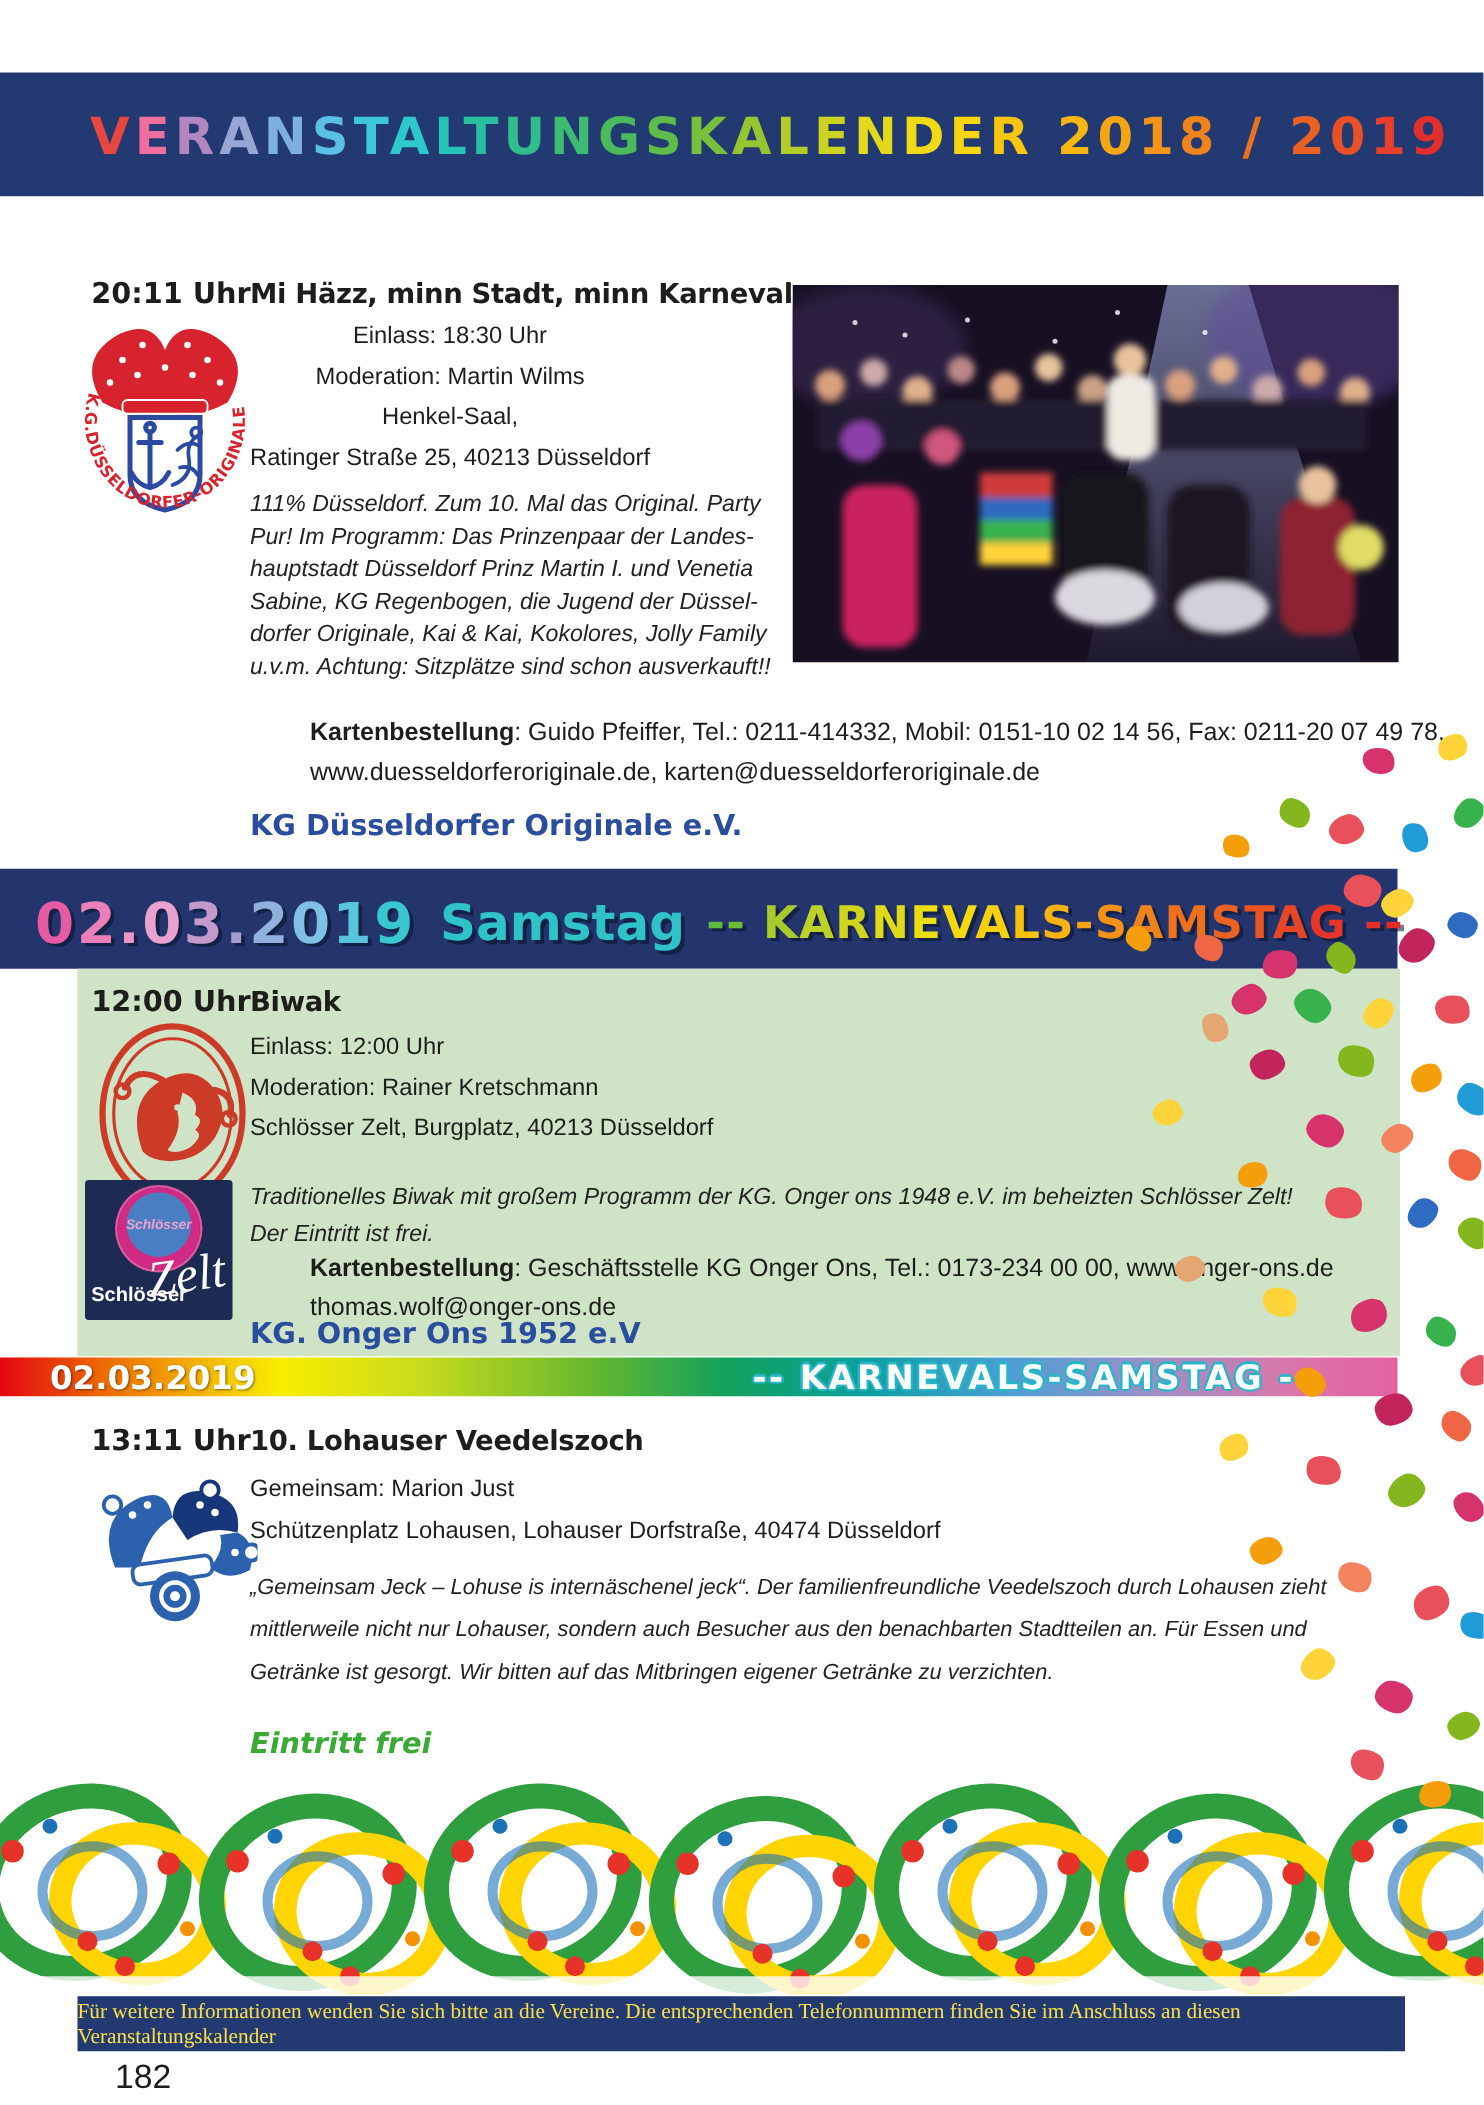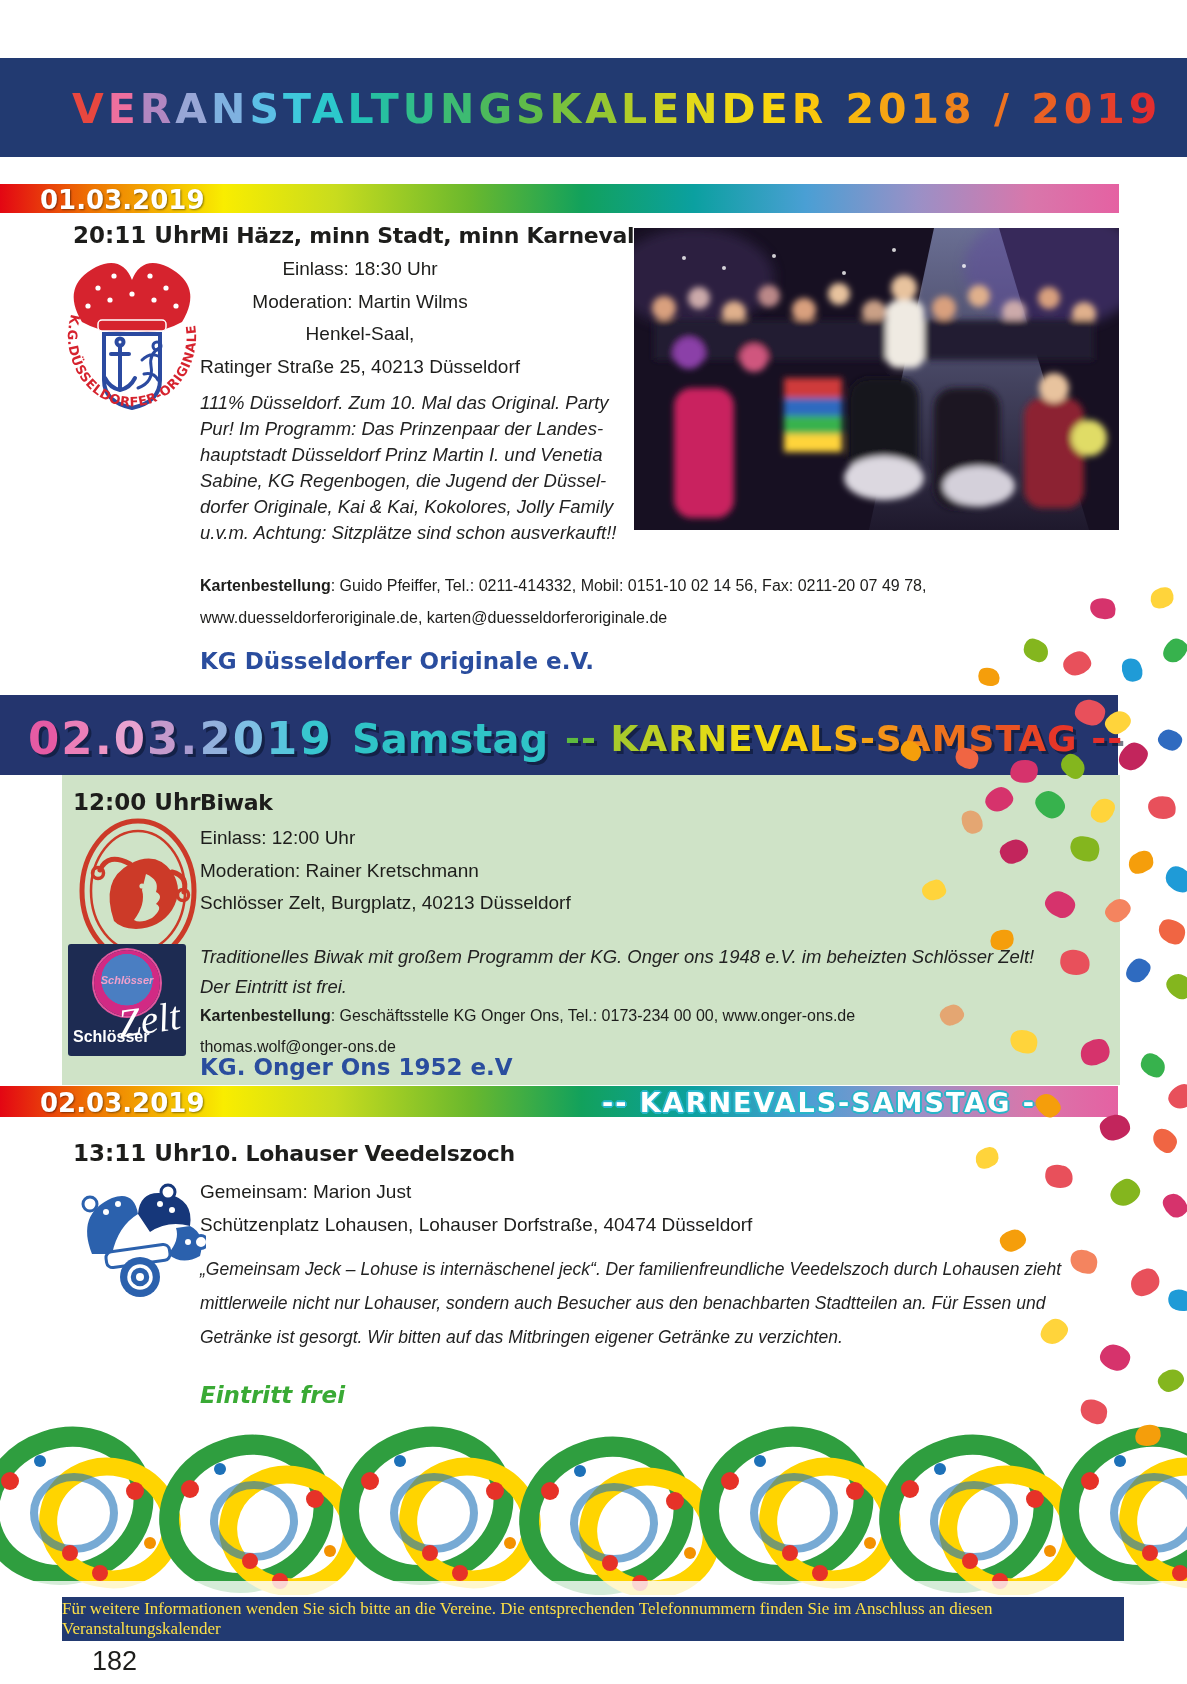--- a/index.html
+++ b/index.html
@@ -28,21 +28,21 @@
   .samsdate{left:28px;top:712px;font-size:45px;letter-spacing:2px;
             text-shadow:3px 3px 0 rgba(8,16,40,.55);}
   .samsday{left:352px;top:716px;font-size:40px;color:#2fc3c7;text-shadow:3px 3px 0 rgba(8,16,40,.55);}
   .samslabel{left:565px;top:718px;font-size:36px;letter-spacing:1px;
              text-shadow:3px 3px 0 rgba(8,16,40,.55);}
   
   .time{font-size:23px;}
   .etitle{font-size:22px;letter-spacing:-0.3px;}
   .detail{font-size:19px;line-height:32.5px;color:#1d1d1b;}
   .desc{font-style:italic;font-size:18.5px;color:#222;}
-  .tick{font-size:16px;}
+  .tick{font-size:20px;margin-left:48px;}
   .tick b{font-weight:bold;}
   .org{font-size:23px;color:#2a4d9e;font-family:"DejaVu Sans",sans-serif;font-weight:bold;}
   .greenpanel{left:62px;top:775px;width:1058px;height:310px;background:#cfe3c7;}
   .free{font-size:23px;color:#3aaa35;font-weight:bold;font-style:italic;
         font-family:"DejaVu Sans",sans-serif;}
   
   .photo{left:634px;top:228px;width:485px;height:302px;}
   
   .schloss{left:68px;top:944px;width:118px;height:112px;background:#1d2b52;border-radius:3px;overflow:hidden;}
   .schloss .cap{position:absolute;left:26px;top:6px;width:66px;height:66px;border-radius:50%;
@@ -62,23 +62,20 @@
   .confetti span{position:absolute;display:block;}
 </style>
 </head>
 <body>
 
 <div id="page">
 
   <div class="abs hdrbar"></div>
   <div class="abs hdr-title"><span style="color: rgb(232, 71, 63);">V</span><span style="color: rgb(238, 111, 158);">E</span><span style="color: rgb(178, 135, 193);">R</span><span style="color: rgb(152, 166, 214);">A</span><span style="color: rgb(127, 177, 224);">N</span><span style="color: rgb(92, 192, 230);">S</span><span style="color: rgb(63, 200, 220);">T</span><span style="color: rgb(44, 200, 204);">A</span><span style="color: rgb(35, 195, 181);">L</span><span style="color: rgb(39, 191, 160);">T</span><span style="color: rgb(48, 189, 138);">U</span><span style="color: rgb(61, 187, 114);">N</span><span style="color: rgb(76, 185, 92);">G</span><span style="color: rgb(95, 187, 74);">S</span><span style="color: rgb(121, 193, 61);">K</span><span style="color: rgb(149, 198, 50);">A</span><span style="color: rgb(178, 204, 40);">L</span><span style="color: rgb(205, 211, 33);">E</span><span style="color: rgb(226, 217, 26);">N</span><span style="color: rgb(240, 218, 20);">D</span><span style="color: rgb(248, 214, 15);">E</span><span style="color: rgb(250, 198, 13);">R</span><span> </span><span style="color: rgb(248, 182, 15);">2</span><span style="color: rgb(246, 165, 19);">0</span><span style="color: rgb(243, 148, 24);">1</span><span style="color: rgb(240, 131, 28);">8</span><span> </span><span style="color: rgb(237, 114, 32);">/</span><span> </span><span style="color: rgb(234, 97, 36);">2</span><span style="color: rgb(232, 80, 40);">0</span><span style="color: rgb(230, 63, 43);">1</span><span style="color: rgb(227, 46, 46);">9</span></div>
 
-  <div class="abs rainbow bar1">
-    <span class="abs bardate" style="left:40px;top:1px;">01.03.2019</span>
-  </div>
 
   <div>
     <div class="abs comic time" style="left:73px;top:222px;">20:11 Uhr</div>
     <div class="abs comic etitle" style="left:200px;top:223px;">Mi Häzz, minn Stadt, minn Karneval</div>
 
     <svg class="abs" style="left:58px;top:250px;" width="148" height="192" viewBox="0 0 148 192">
       <path d="M24,72 Q2,36 38,17 Q64,5 74,30 Q84,5 110,17 Q146,36 124,72 Q99,86 74,80 Q49,86 24,72 Z" fill="#d6232e"></path>
       <g fill="#fff">
         <circle cx="40" cy="38" r="2.6"></circle>
           <circle cx="56" cy="26" r="2.6"></circle>

